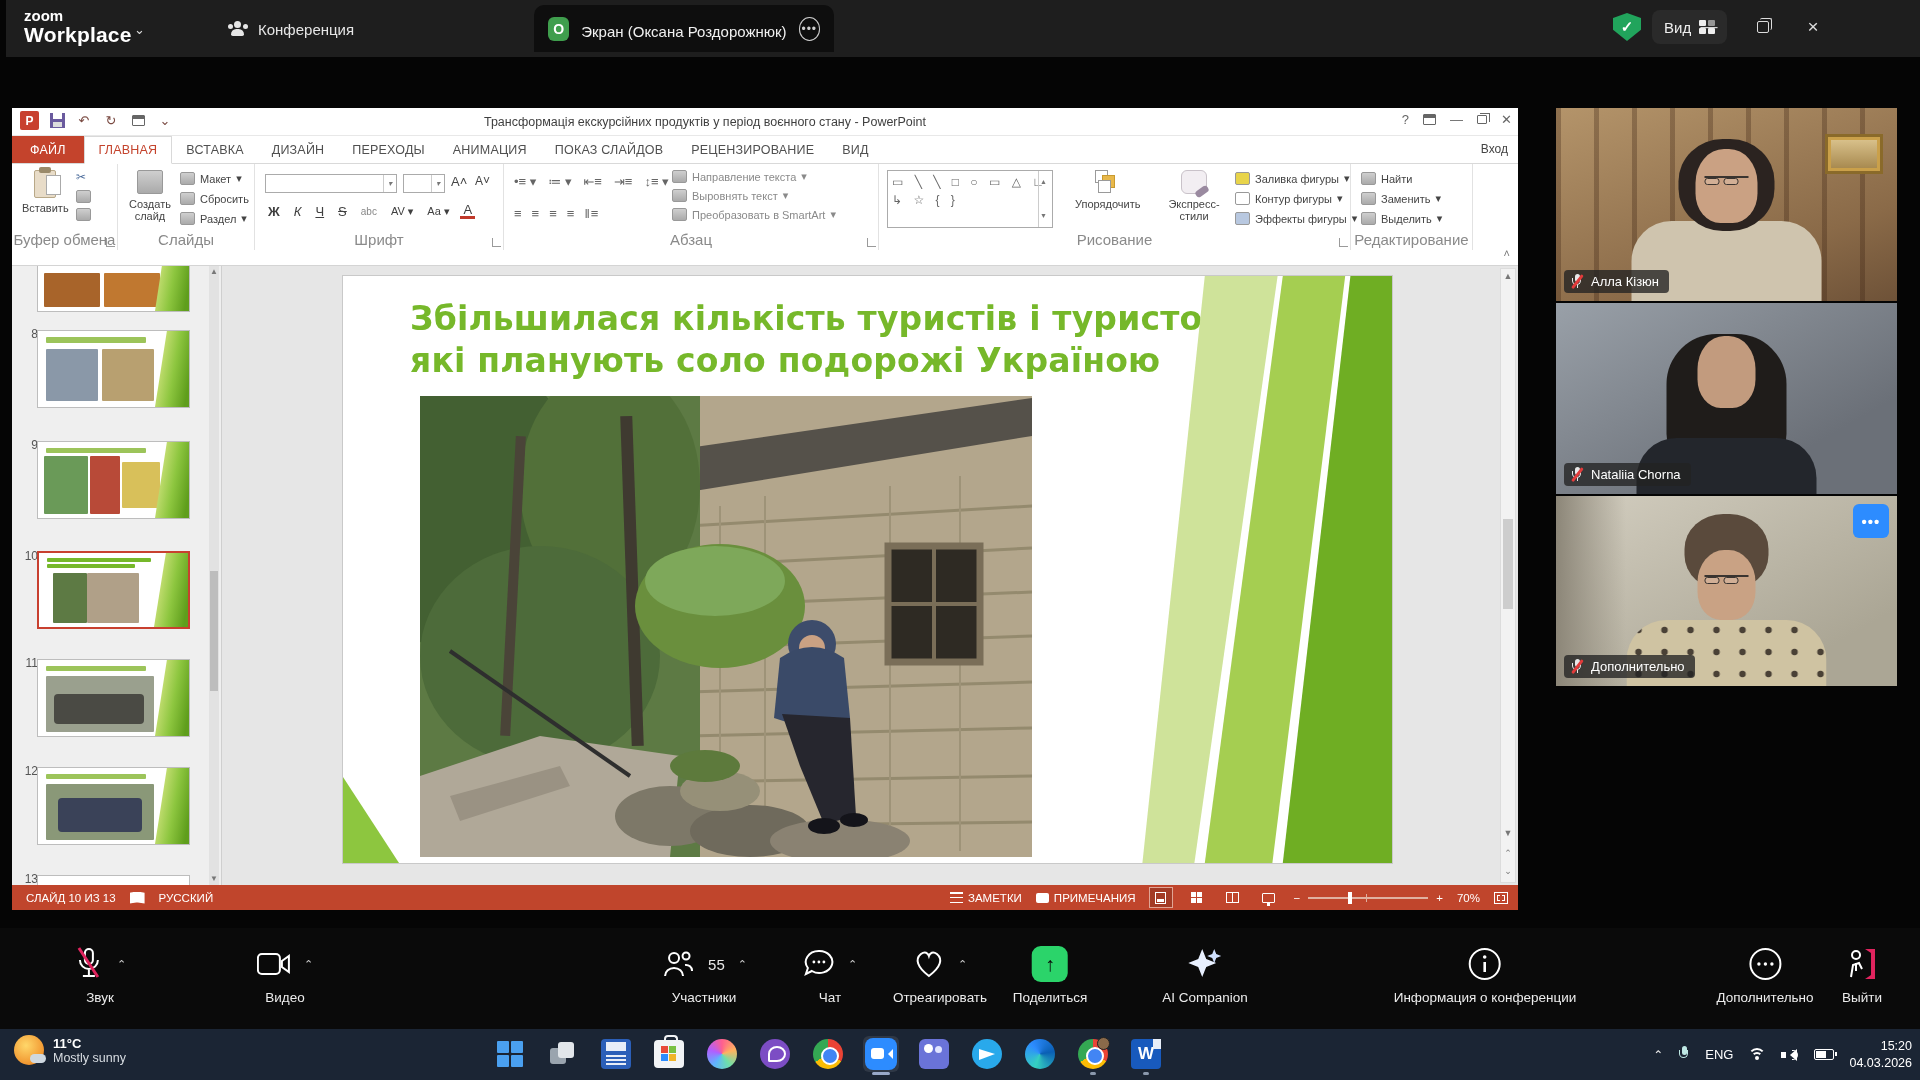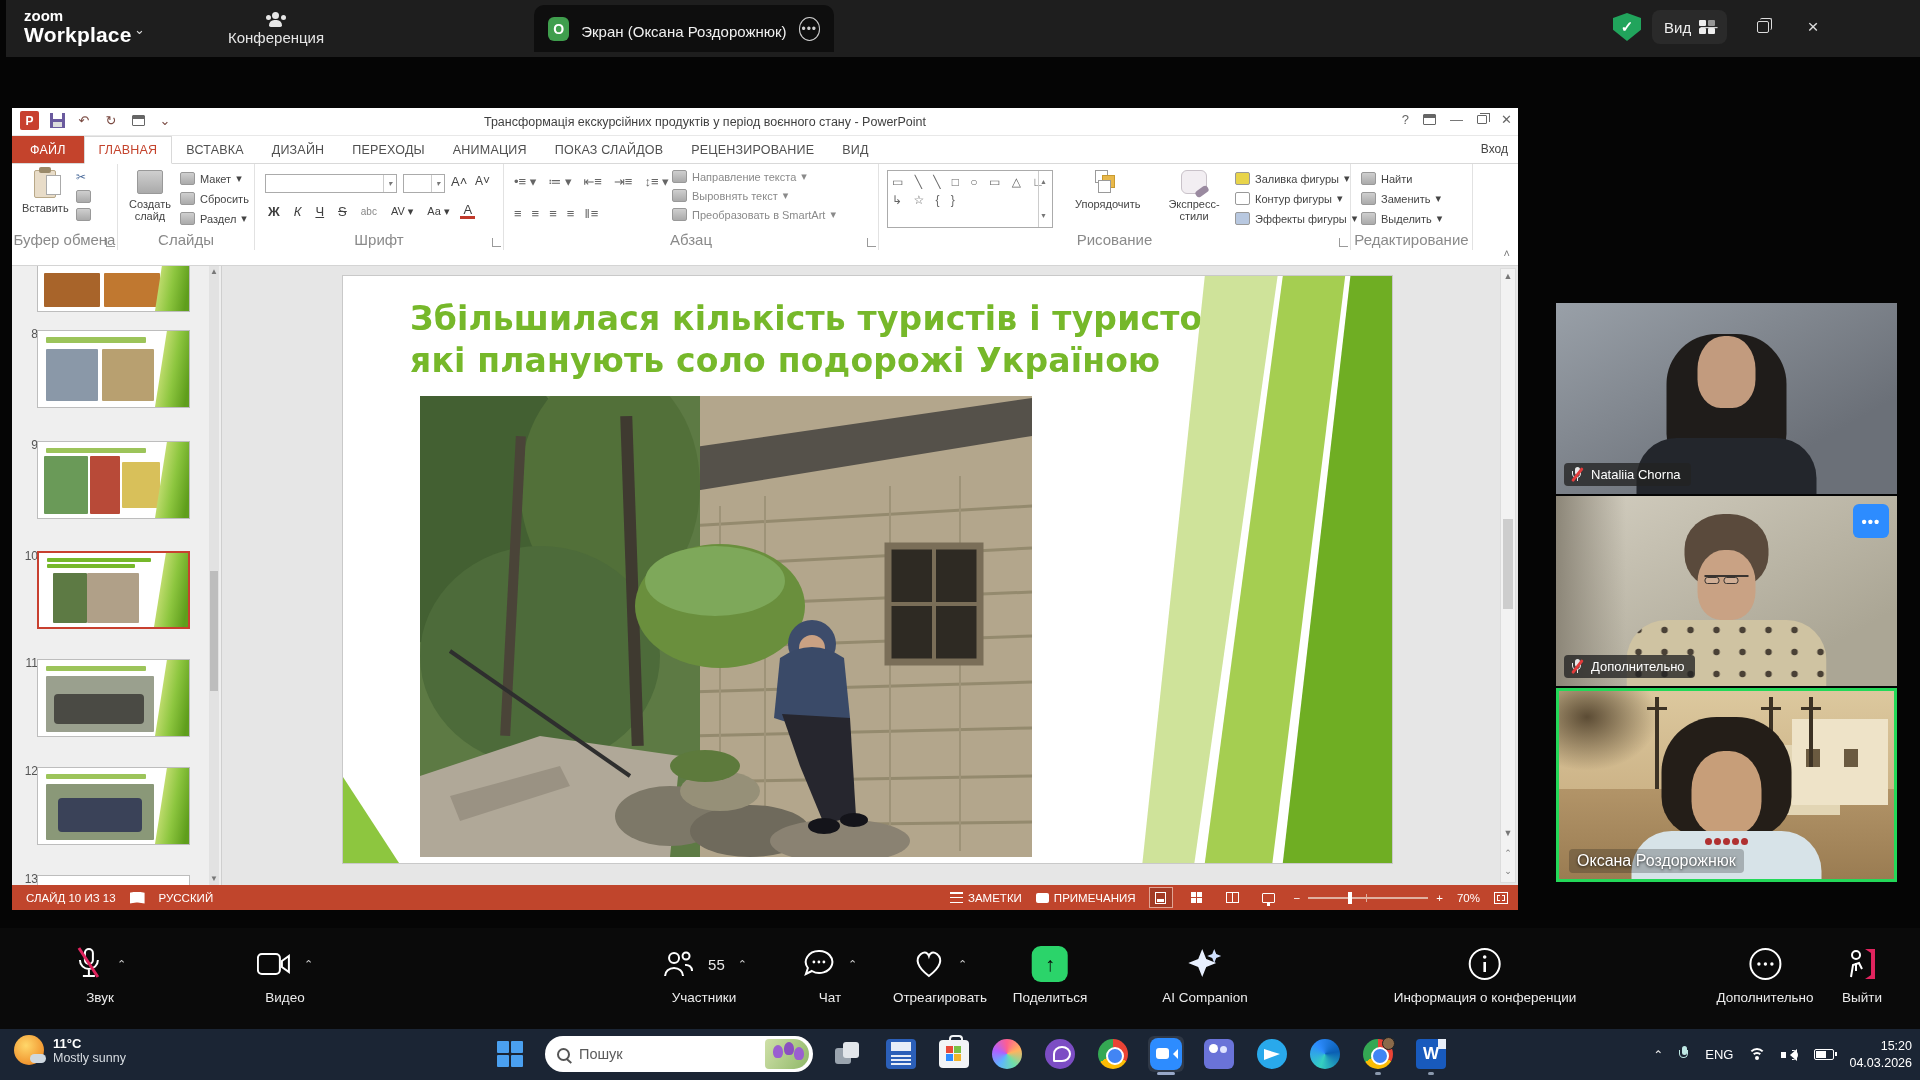--- a/index.html
+++ b/index.html
@@ -6,21 +6,21 @@
   html,body { background:#000; }
   body { font-family:"Liberation Sans", sans-serif; }
   .screen { position:relative; width:1920px; height:1080px; background:#050505; overflow:hidden; }
 
   
   .topbar { position:absolute; left:6px; top:0; width:1920px; height:57px; background:#1e1e1e; }
   .zw-logo { position:absolute; left:18px; top:8px; color:#fff; line-height:1.05; }
   .zw-logo .l1 { font-size:15px; font-weight:bold; }
   .zw-logo .l2 { font-size:21px; font-weight:bold; letter-spacing:.2px; }
   .zw-chev { position:absolute; left:128px; top:22px; color:#ddd; font-size:13px; }
-  .conf-tab { position:absolute; left:212px; top:12px; height:34px; display:flex; align-items:center; gap:10px; color:#e6e6e6; font-size:15px; padding:0 10px; border-radius:8px;flex-direction:column; }
+  .conf-tab { position:absolute; left:212px; top:12px; height:34px; display:flex; align-items:center; gap:10px; color:#e6e6e6; font-size:15px; padding:0 10px; border-radius:8px; }
   .ppl-ico { width:20px; height:16px; position:relative; }
   .ppl-ico i { position:absolute; background:#e6e6e6; border-radius:50%; }
   .ppl-ico .h1{ width:7px;height:7px;left:6px;top:0; } .ppl-ico .b1{ width:13px;height:7px;left:3px;top:8px;border-radius:6px 6px 2px 2px;}
   .ppl-ico .h2{ width:5px;height:5px;left:0;top:3px; } .ppl-ico .h3{ width:5px;height:5px;right:0;top:3px; }
   .screen-tab { position:absolute; left:528px; top:5px; width:300px; height:47px; background:#0e0e0e; border-radius:10px 10px 0 0; display:flex; align-items:center; gap:12px; padding:0 14px; }
   .badge-o { width:24px; height:24px; background:#3f9e4d; border-radius:6px; color:#fff; font-size:14px; font-weight:bold; display:flex; align-items:center; justify-content:center; }
   .screen-tab .t { color:#f0f0f0; font-size:15px; white-space:nowrap;margin-top:6px; }
   .dots-circle { width:24px; height:24px; border:1.5px solid #cfcfcf; border-radius:50%; color:#cfcfcf; display:flex; align-items:center; justify-content:center; font-size:12px; letter-spacing:1px; }
   .shield { position:absolute; left:1607px; top:13px; width:28px; height:28px; background:#21a45c; clip-path:polygon(50% 0,100% 18%,100% 60%,50% 100%,0 60%,0 18%); display:flex; align-items:center; justify-content:center; color:#fff; font-size:15px; font-weight:bold; }
   .view-pill { position:absolute; left:1646px; top:10px; height:34px; padding:0 12px; background:#2a2a2a; border-radius:8px; display:flex; align-items:center; gap:8px; color:#eee; font-size:15px; }
@@ -604,20 +604,44 @@
               <span class="zth"></span>
             </span>
           <span>+</span>
         </span>
         <span>70%</span>
         <span class="fit-ico"></span>
       </div>
     </div>
   </div>
 
+  <div class="ptile pt1">
+    <div class="shelf-lines"></div>
+    <div class="painting">
+        <i></i>
+      </div>
+    <div class="pp-person">
+      <span class="pp-body" style="bottom:0;width:190px;height:80px;background:#cfc4ae;"></span>
+      <span class="pp-hair" style="bottom:70px;width:96px;height:92px;background:#2b2320;"></span>
+      <span class="pp-face" style="bottom:78px;width:62px;height:74px;background:#caa183;"></span>
+      <span class="glasses" style="bottom:118px;width:44px;">
+          <i></i>
+          <i></i>
+        </span>
+    </div>
+    <div class="name-pill">
+      <span class="micmute">
+          <span class="body"></span>
+          <span class="arc"></span>
+          <span class="stem"></span>
+          <span class="slash"></span>
+        </span>
+      <span>Алла Кізюн</span>
+    </div>
+  </div>
 
   <div class="ptile pt2">
     <div class="pp-person">
       <span class="pp-hair" style="bottom:30px;width:120px;height:130px;background:#1f1c1a;border-radius:50px 50px 30px 30px;"></span>
       <span class="pp-body" style="bottom:0;width:180px;height:56px;background:#23262c;"></span>
       <span class="pp-face" style="bottom:86px;width:58px;height:72px;background:#c29b7e;"></span>
     </div>
     <div class="name-pill">
       <span class="micmute">
           <span class="body"></span>
@@ -645,45 +669,20 @@
       <span class="micmute">
           <span class="body"></span>
           <span class="arc"></span>
           <span class="stem"></span>
           <span class="slash"></span>
         </span>
       <span>Дополнительно</span>
     </div>
   </div>
 
-  <div class="ptile pt4">
-    <div class="sepia-sky"></div>
-    <div class="sepia-road"></div>
-    <div class="sepia-house">
-        <i style="left:14px;"></i>
-        <i style="left:52px;"></i>
-      </div>
-    <div class="sepia-tree"></div>
-    <span class="pole" style="left:96px;height:92px;"></span>
-    <span class="pole" style="left:210px;height:80px;"></span>
-    <span class="pole" style="left:250px;height:70px;"></span>
-    <div class="pp-person">
-      <span class="pp-hair" style="bottom:42px;width:130px;height:120px;background:#241e18;border-radius:55px 55px 40px 40px;"></span>
-      <span class="pp-face" style="bottom:44px;width:70px;height:84px;background:#c79e79;"></span>
-      <span class="pp-body" style="bottom:0;width:190px;height:48px;background:#d7e3e8;"></span>
-      <span class="beads" style="bottom:34px;">
-          <i></i>
-          <i></i>
-          <i></i>
-          <i></i>
-          <i></i>
-        </span>
-    </div>
-    <div class="name-plain">Оксана Роздорожнюк</div>
-  </div>
 
   <div class="ztoolbar">
     <div class="tb-item" style="left:100px;">
       <div class="tb-top">
         <svg class="ico-svg" width="30" height="34" viewBox="0 0 30 34">
           <rect x="11" y="2" width="8" height="15" rx="4" fill="none" stroke="#fff" stroke-width="2"></rect>
           <path d="M6 13 a9 9 0 0 0 18 0" fill="none" stroke="#fff" stroke-width="2"></path>
           <line x1="15" y1="23" x2="15" y2="29" stroke="#fff" stroke-width="2"></line>
           <line x1="9" y1="29" x2="21" y2="29" stroke="#fff" stroke-width="2"></line>
           <line x1="5" y1="1" x2="24" y2="30" stroke="#e0245e" stroke-width="3"></line>
@@ -805,29 +804,20 @@
 
     <div class="tb-icons">
       <div class="app">
           <span class="win-start">
             <i></i>
             <i></i>
             <i></i>
             <i></i>
           </span>
         </div>
-      <div class="search-pill">
-        <span class="mag"></span>
-        <span class="st">Пошук</span>
-        <span class="flowers">
-            <i class="f1"></i>
-            <i class="f2"></i>
-            <i class="f3"></i>
-          </span>
-      </div>
       <div class="app">
           <span class="taskview">
             <i class="a"></i>
             <i class="b"></i>
           </span>
         </div>
       <div class="app">
           <span class="floppy"></span>
         </div>
       <div class="app">

